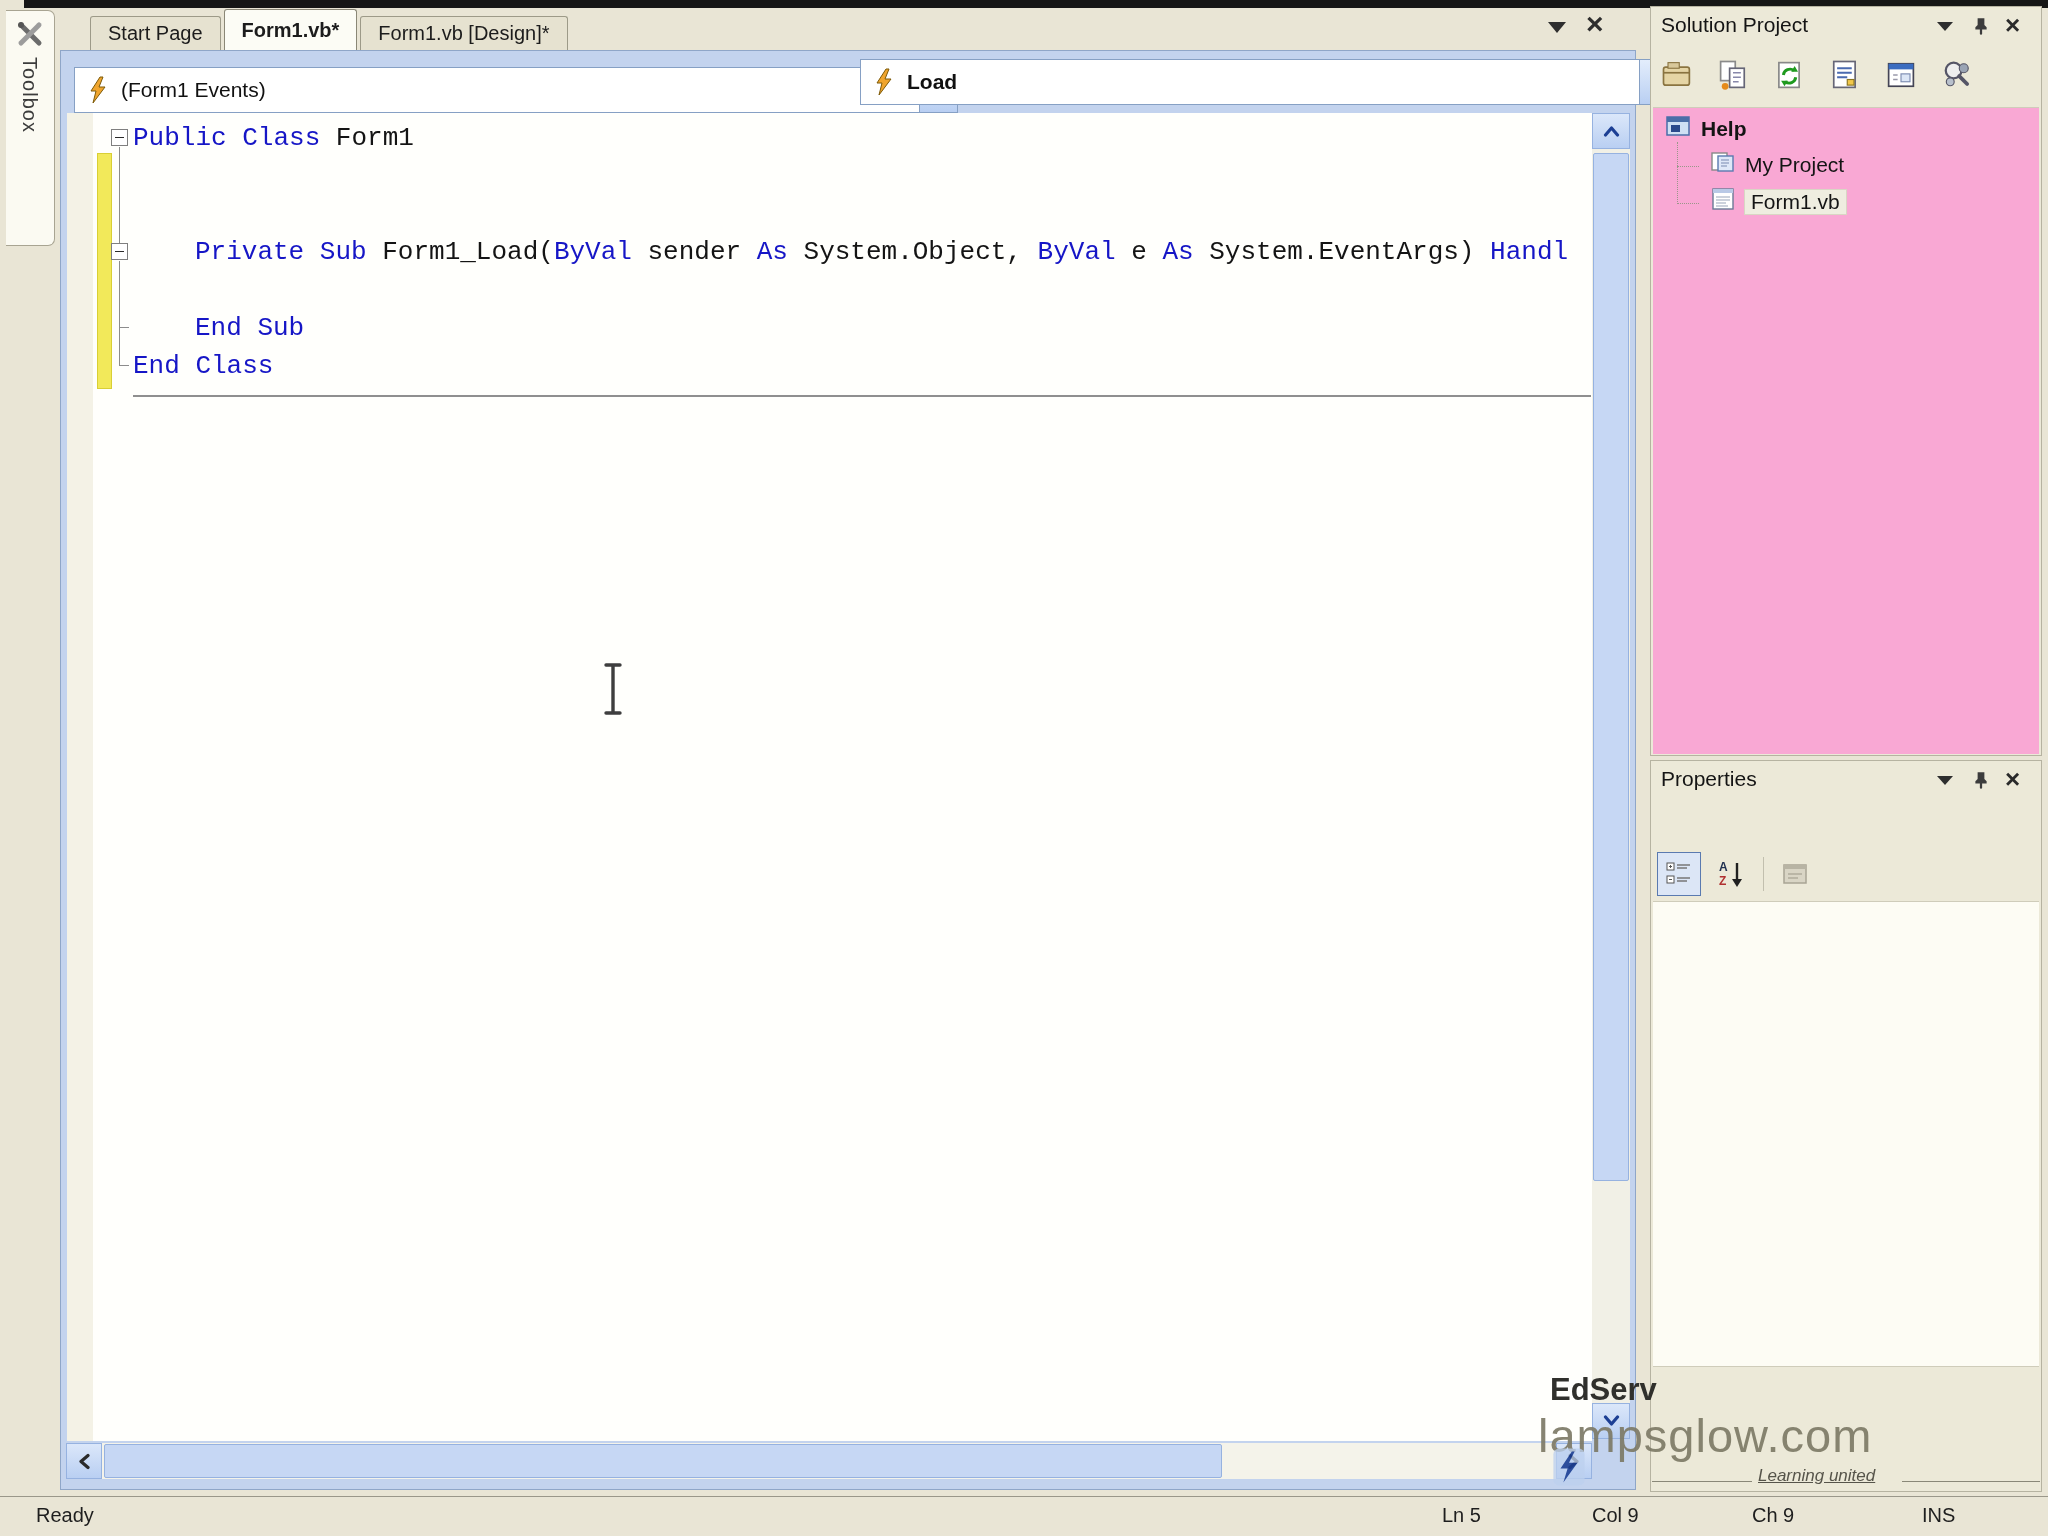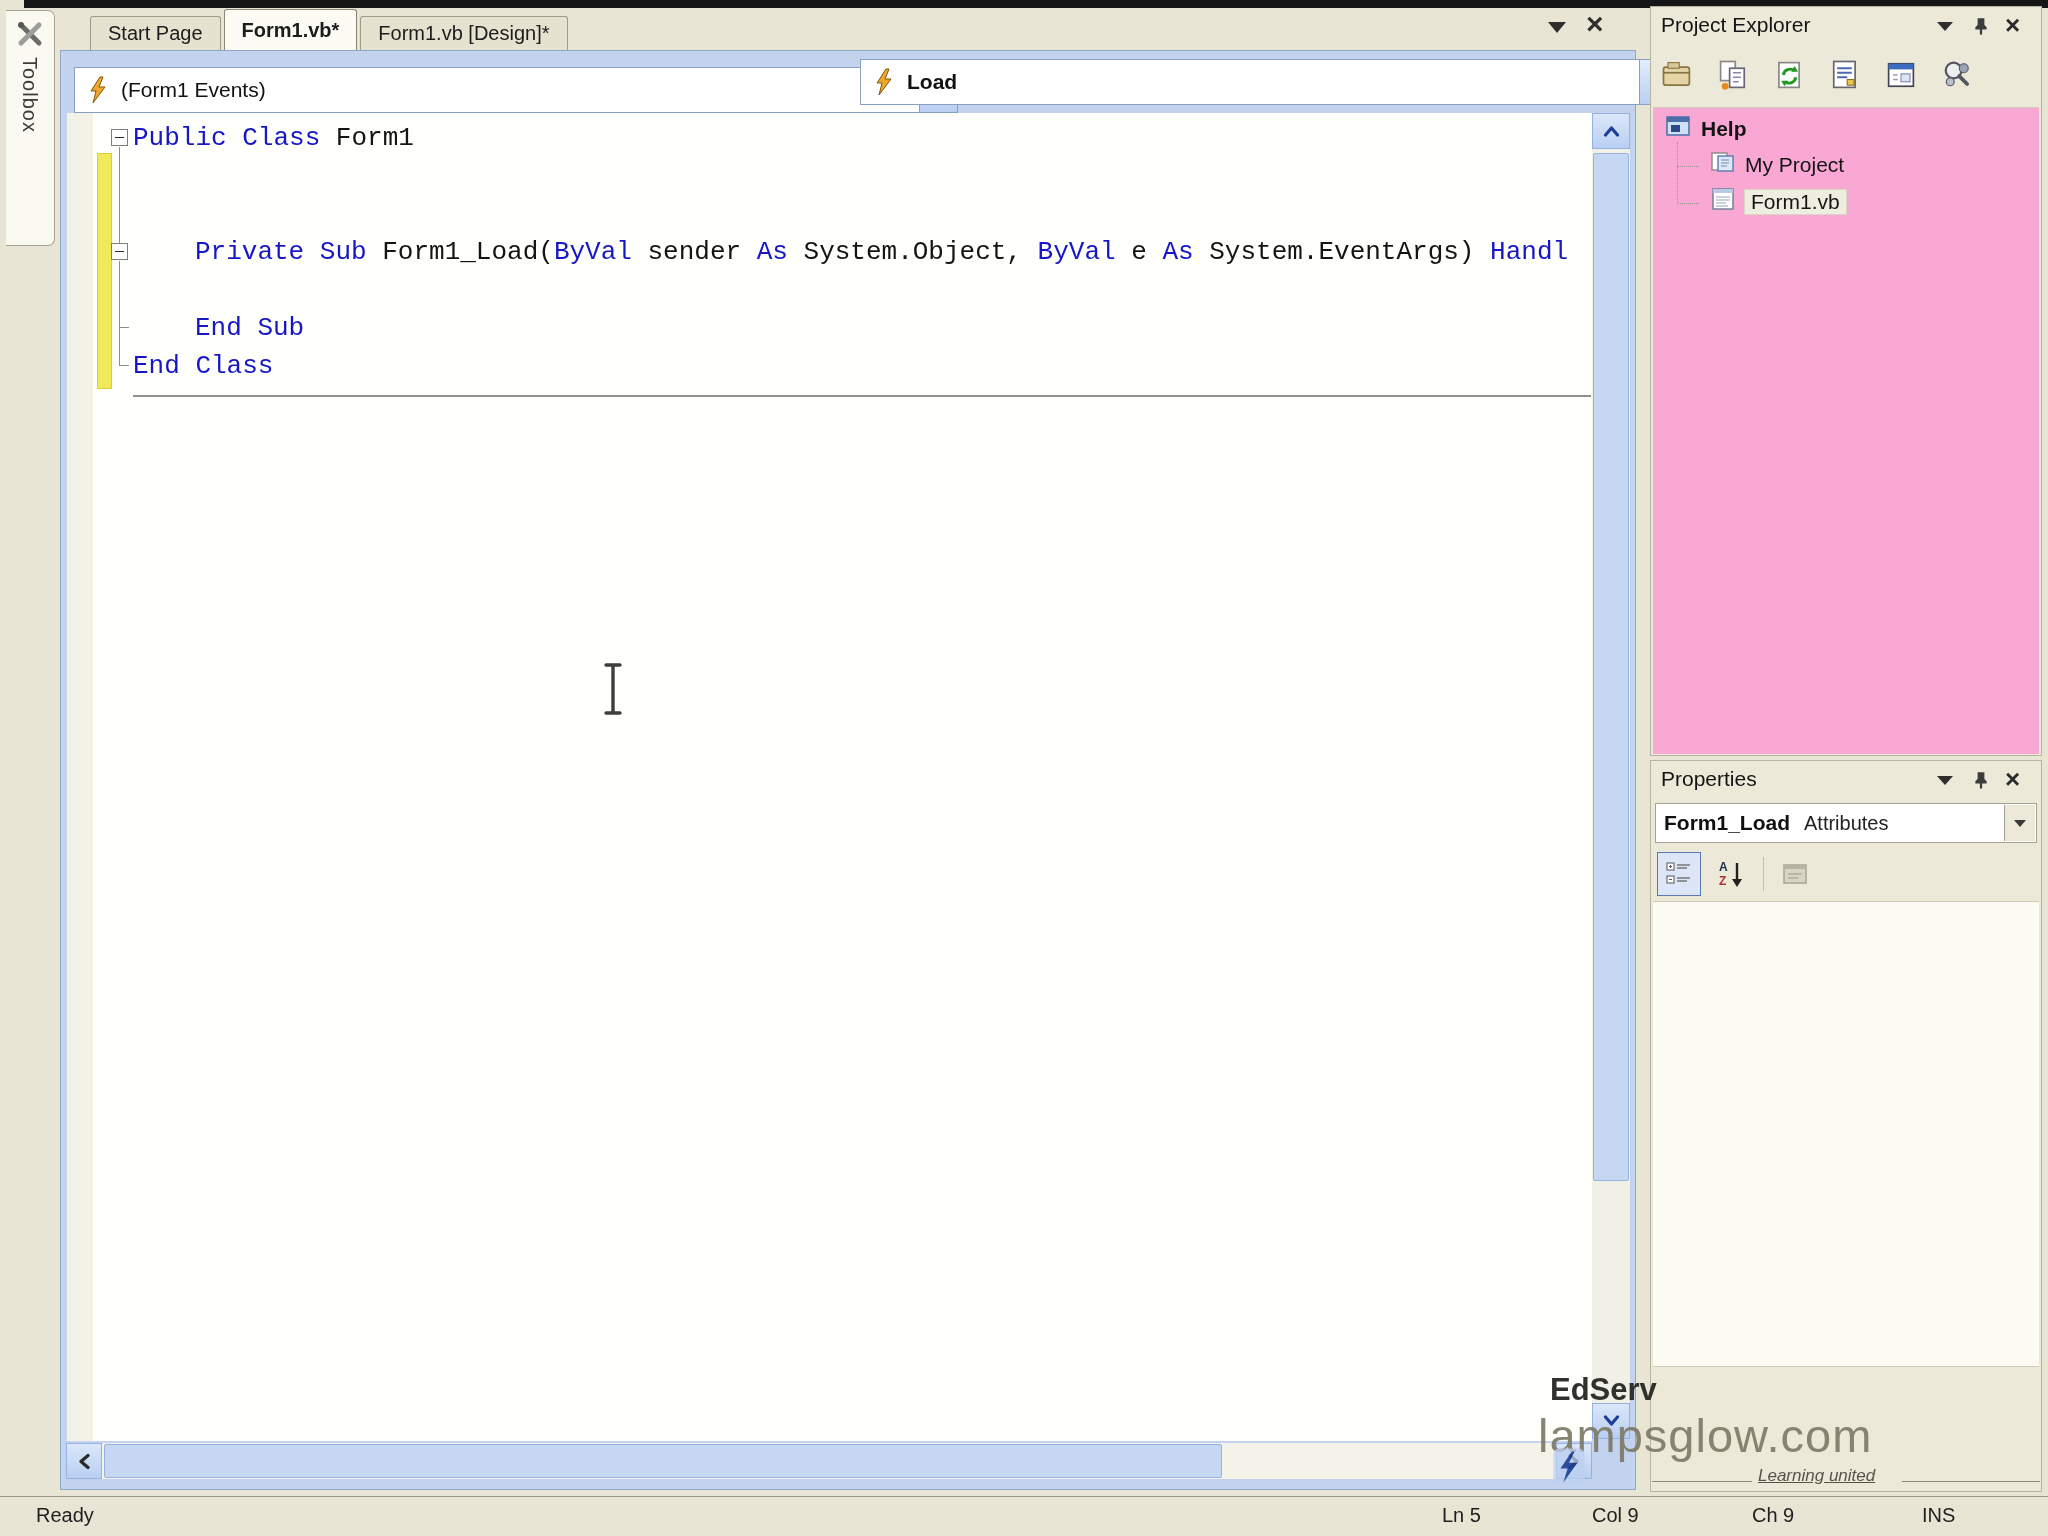--- a/index.html
+++ b/index.html
@@ -205,21 +205,21 @@
       <div class="sbtn" style="right:0;top:0;width:36px;height:36px;">
         <svg width="12" height="17" viewBox="0 0 12 16">
             <polyline points="2,2 9,8 2,14" fill="none" stroke="#2a2a2a" stroke-width="3.2" stroke-linecap="round" stroke-linejoin="round"></polyline>
           </svg>
       </div>
     </div>
   </div>
 
   <div class="abs side-panel se-panel">
     <div class="ptitle">
-      <span class="ptext">Project Explorer</span>
+      <span class="ptext">Solution Project</span>
       <span class="caret" style="left:286px;"></span>
       <span class="pinw" style="left:322px;">
         <svg width="16" height="18" viewBox="0 0 14 16">
             <path d="M4 1 h6 v6 l2 2 v2 H8 v4 l-1 1 -1 -1 v-4 H2 v-2 l2 -2 z" fill="#3c3c3c"></path>
           </svg>
       </span>
       <span class="px" style="left:354px;">×</span>
     </div>
     <div class="se-toolbar">
       <span class="tb-btn">
@@ -311,27 +311,20 @@
     <div class="ptitle">
       <span class="ptext">Properties</span>
       <span class="caret" style="left:286px;"></span>
       <span class="pinw" style="left:322px;">
         <svg width="16" height="18" viewBox="0 0 14 16">
             <path d="M4 1 h6 v6 l2 2 v2 H8 v4 l-1 1 -1 -1 v-4 H2 v-2 l2 -2 z" fill="#3c3c3c"></path>
           </svg>
       </span>
       <span class="px" style="left:354px;">×</span>
     </div>
-    <div class="pr-combo">
-      <span class="obj">Form1_Load</span>
-      <span class="typ">Attributes</span>
-      <span class="drop">
-          <span class="sm-caret"></span>
-        </span>
-    </div>
     <div class="pr-toolbar">
       <span class="cat-btn">
         <svg width="30" height="30" viewBox="0 0 30 30">
             <rect x="3" y="4" width="7" height="7" fill="#fff" stroke="#555"></rect>
             <path d="M5 7.5 h3 M6.5 6 v3" stroke="#555"></path>
             <path d="M13 6 h13 M13 9 h10" stroke="#777" stroke-width="1.6"></path>
             <rect x="3" y="17" width="7" height="7" fill="#fff" stroke="#555"></rect>
             <path d="M5 20.5 h3" stroke="#555"></path>
             <path d="M13 19 h13 M13 22 h10" stroke="#777" stroke-width="1.6"></path>
           </svg>

